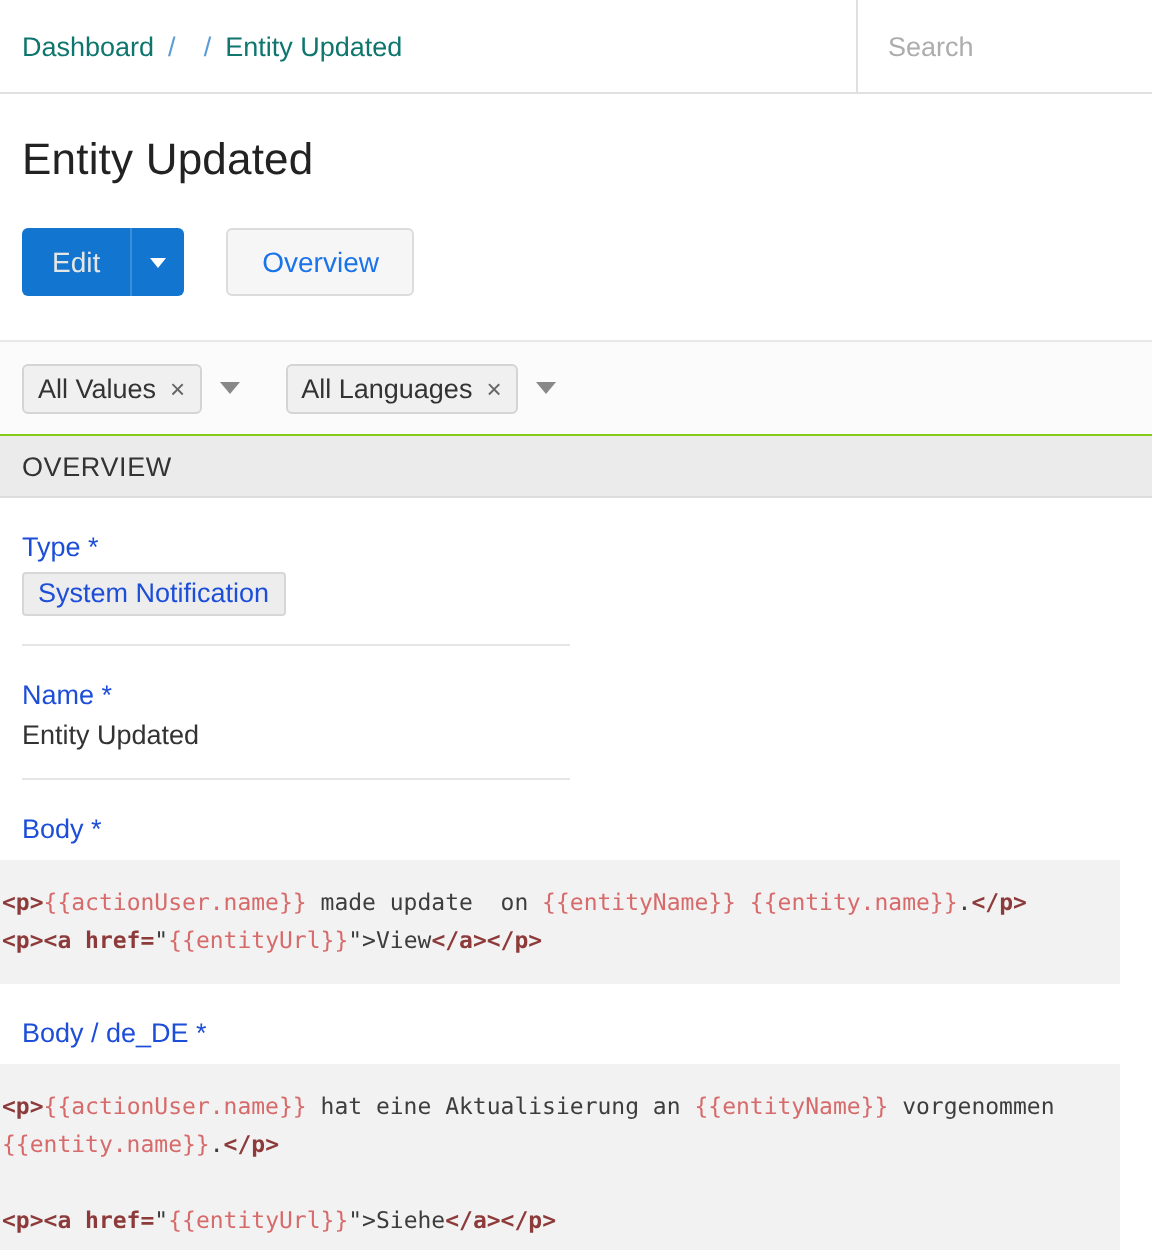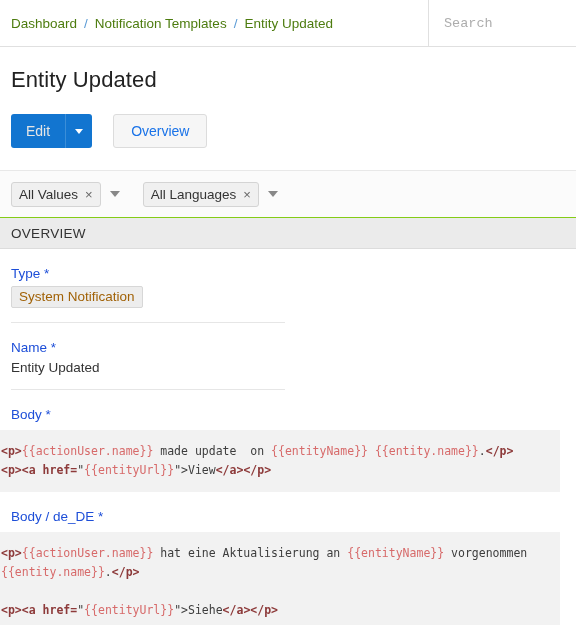--- a/index.html
+++ b/index.html
@@ -28,38 +28,38 @@
     flex: 0 0 429px;
     display: flex;
     align-items: center;
     padding-left: 11px;
     box-sizing: border-box;
     border-right: 1px solid #e0e0e0;
     white-space: nowrap;
   }
   .crumb {
     font-size: 13.5px;
-    color: #4d7c0f;
+    color: #0f766e;
   }
   .crumb-sep {
     color: #5b9bd5;
     margin: 0 7px;
     font-size: 13.5px;
   }
   .searchbox {
     flex: 1 1 auto;
     display: flex;
     align-items: center;
     padding-left: 13px;
   }
   .searchbox input {
     border: none;
     outline: none;
     background: transparent;
-    font-family: Liberation Mono, monospace;
+    font-family: Liberation Sans, sans-serif;
     font-size: 13.5px;
     color: #444;
     width: 100%;
   }
   .searchbox input::placeholder {
     color: #adadad;
   }
 
   
   .page-title {
@@ -205,21 +205,21 @@
     font-size: 13.5px;
     color: #333333;
   }
   .tag {
     display: inline-block;
     background: #ededed;
     border: 1px solid #d7d7d7;
     border-radius: 2px;
     padding: 2px 7px 3px 7px;
     font-size: 13.5px;
-    color: #a16207;
+    color: #1d4ed8;
   }
   .rule {
     border: none;
     border-top: 1px solid #e6e6e6;
     margin: 14px 0 0 0;
     width: 274px;
   }
 
   
   .code-block {
@@ -239,21 +239,20 @@
   .tok-var  { color: #d76a6a; }
   .tok-text { color: #3d3d3d; }
 </style>
 </head>
 <body>
 
 <div class="topbar">
   <div class="breadcrumb">
     <span class="crumb">Dashboard</span>
     <span class="crumb-sep">/</span>
-    <span class="crumb">Notification Templates</span>
     <span class="crumb-sep">/</span>
     <span class="crumb">Entity Updated</span>
   </div>
   <div class="searchbox">
     <input type="text" placeholder="Search" style="">
   </div>
 </div>
 
 <h1 class="page-title">Entity Updated</h1>
 

